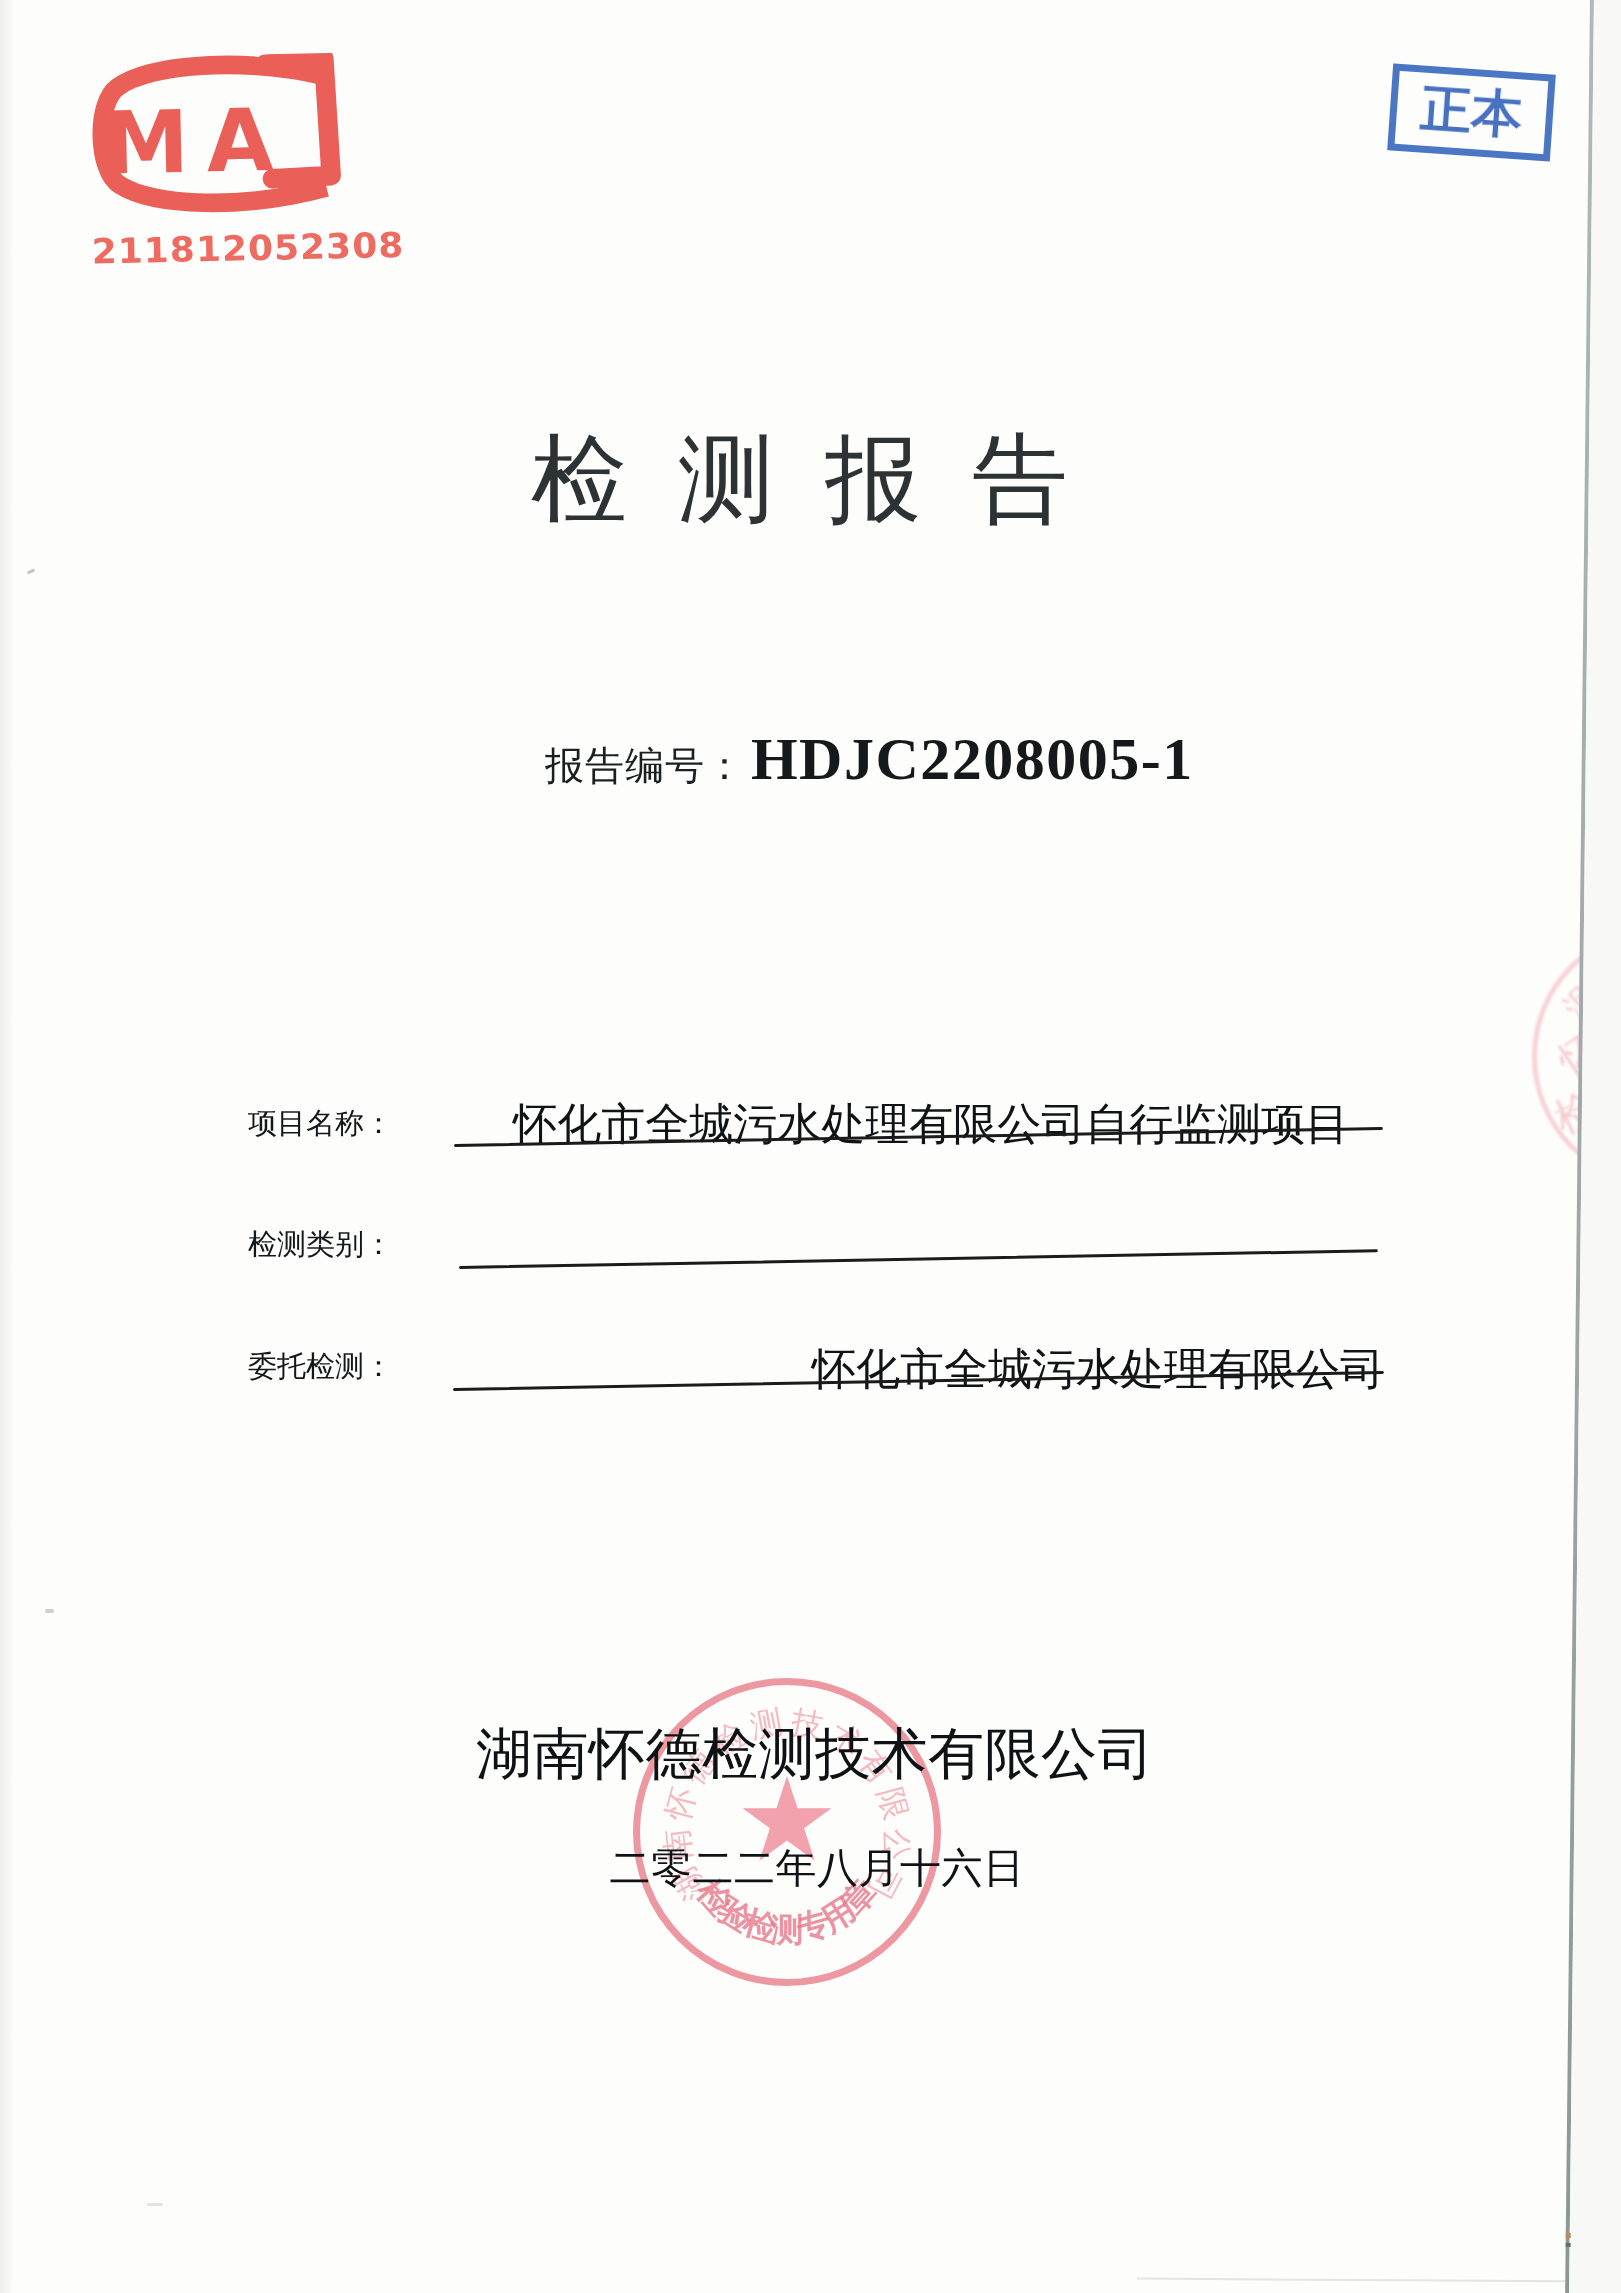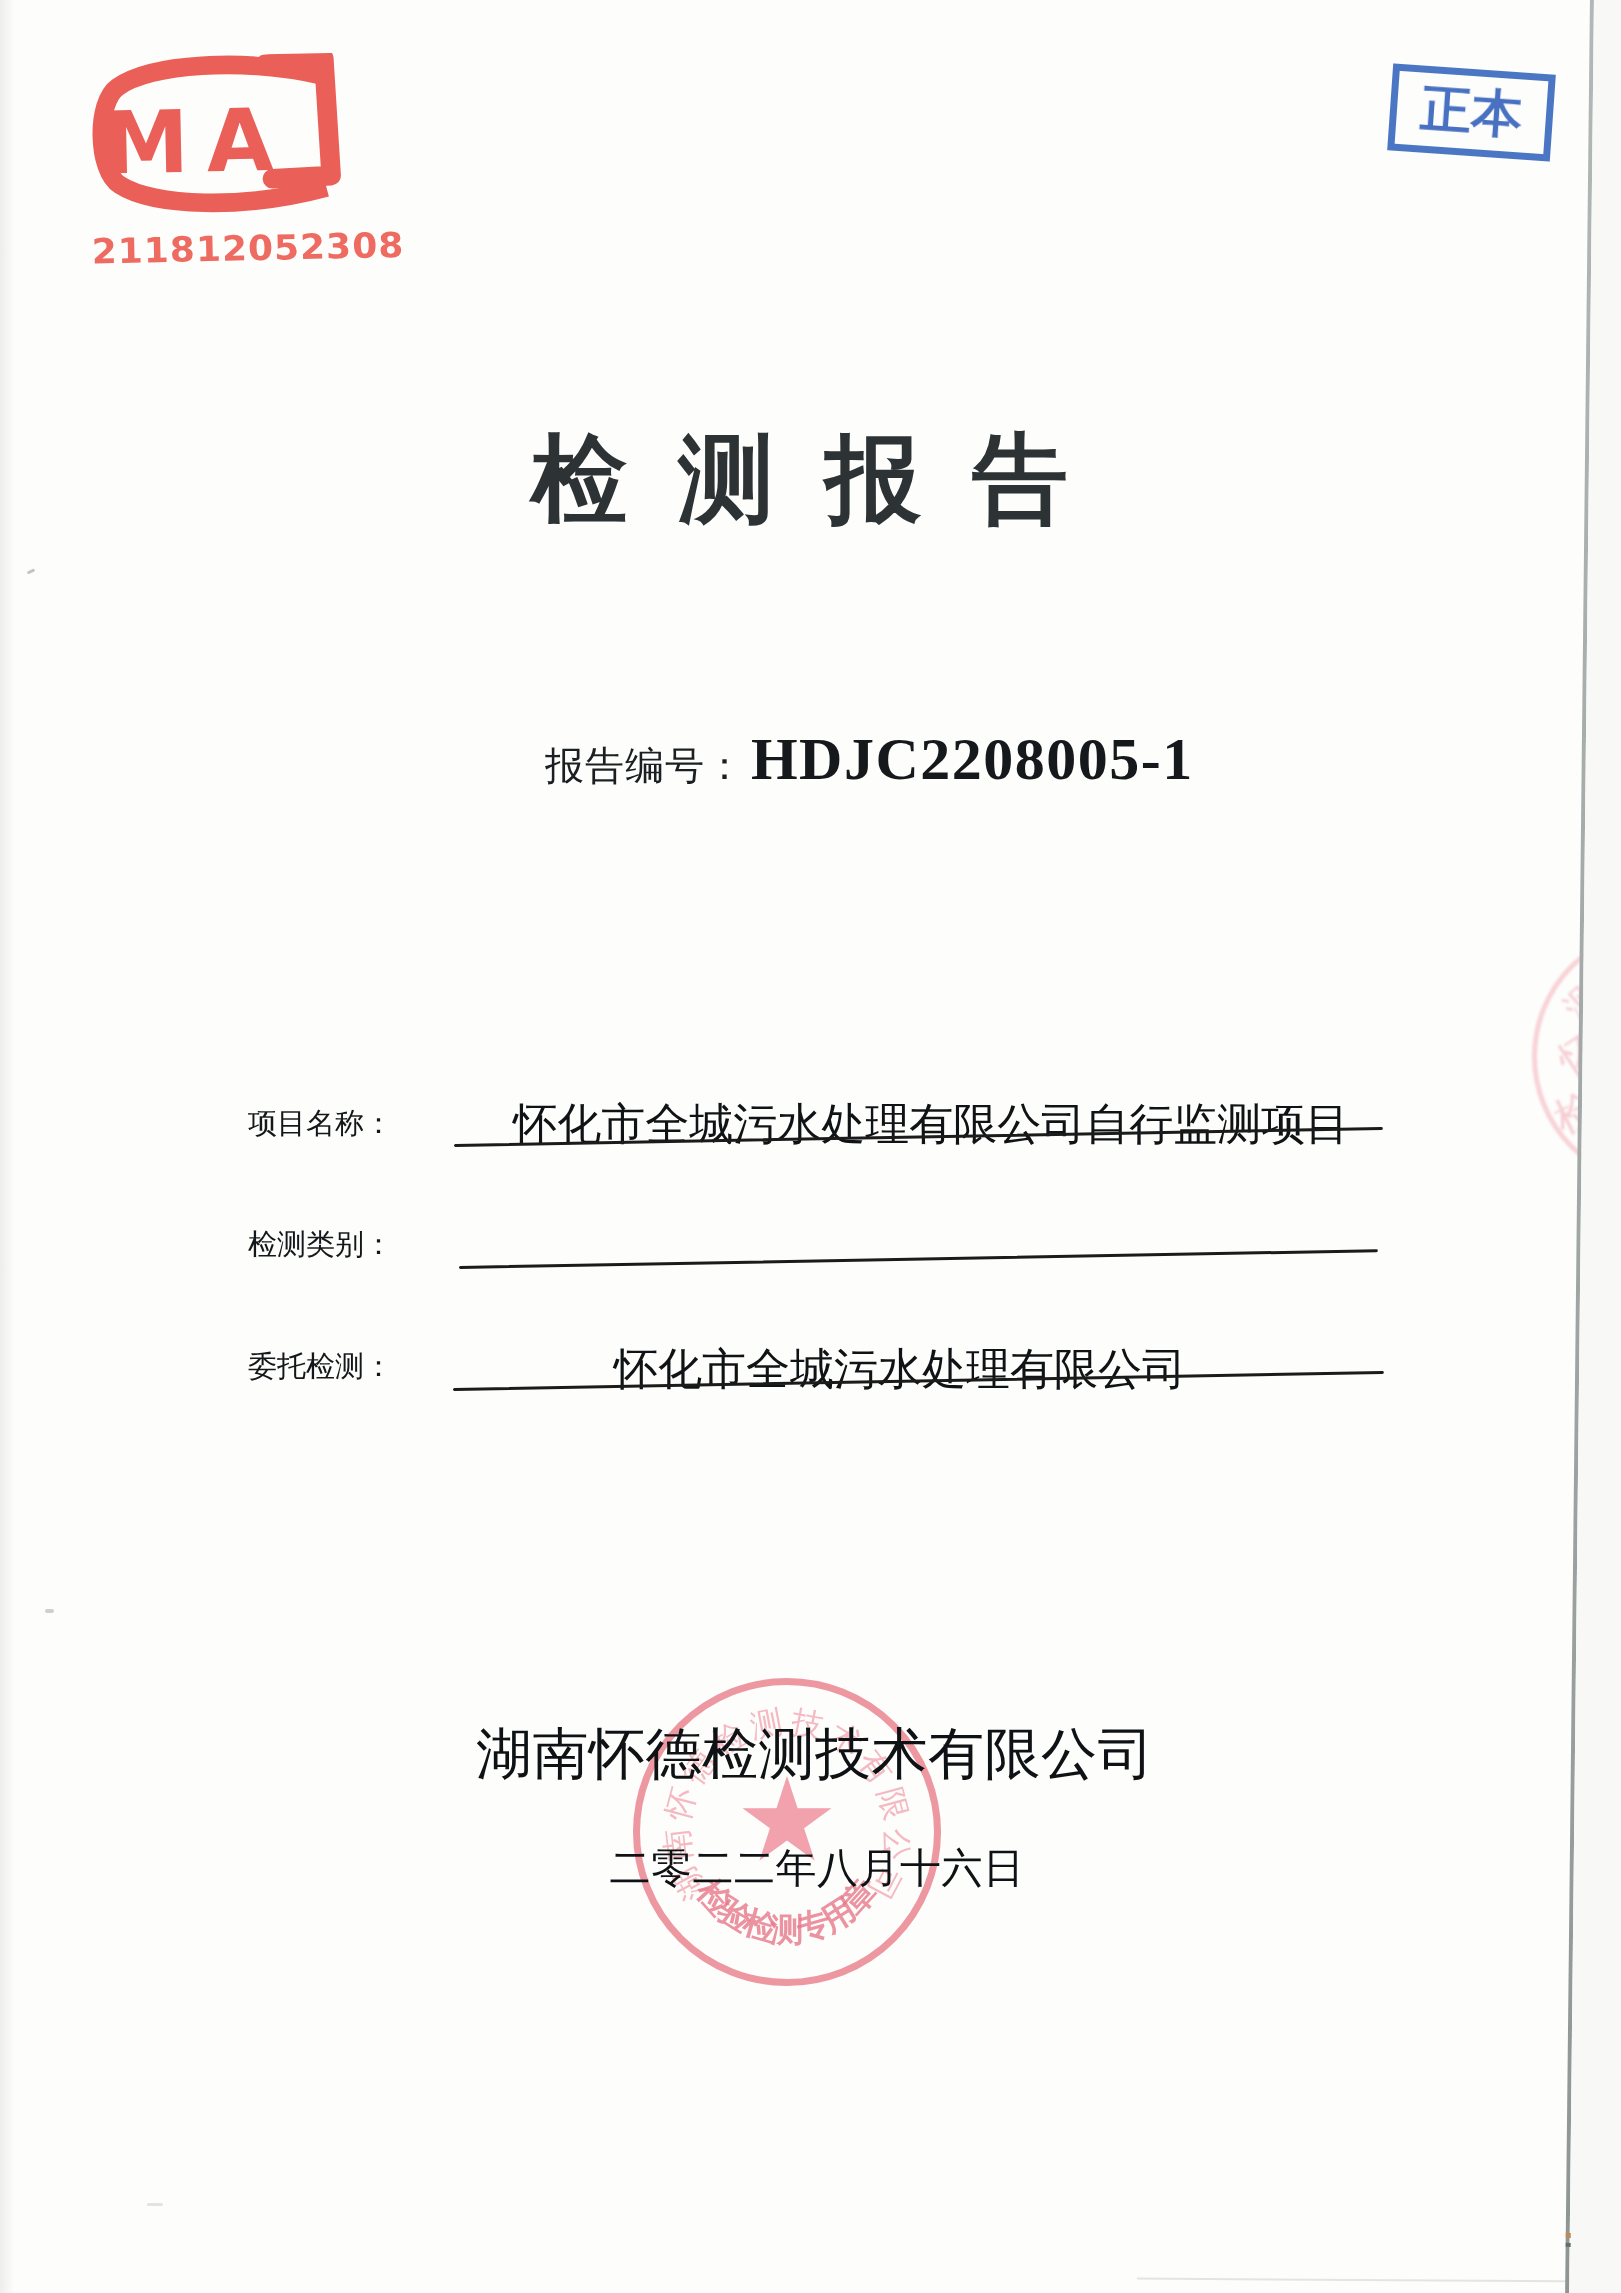--- a/index.html
+++ b/index.html
@@ -36,21 +36,21 @@
   .copy-stamp{
     position:absolute;left:1390px;top:69px;width:149px;height:73px;z-index:2;
     border:7.8px solid #3e6cc0;transform:rotate(4deg);
     display:flex;align-items:center;justify-content:center;gap:23.5px;
     font-size:51px;font-weight:bold;color:#3b67bd;opacity:.93;
     filter:blur(0.3px);
   }
   
   .doc-title{
     position:absolute;left:531px;top:427px;z-index:2;white-space:nowrap;
-    font-size:96px;font-weight:bold;letter-spacing:51px;line-height:1.1;color:#2d3335;
+    font-size:96px;font-weight:normal;letter-spacing:51px;line-height:1.1;color:#2d3335;
   }
   .report-no{position:absolute;left:545px;top:725px;z-index:2;white-space:nowrap;
     display:flex;align-items:baseline;}
   .report-no .lbl{font-size:39px;letter-spacing:1px;color:#1b1f21;}
   .report-no .val{font-size:60px;font-weight:bold;letter-spacing:1.5px;color:#16191b;margin-left:5.9px;}
   .field-label{position:absolute;left:248px;z-index:2;font-size:29px;color:#141719;white-space:nowrap;}
   .field-value{position:absolute;z-index:2;font-size:44px;color:#101315;text-align:center;white-space:nowrap;}
   .underline{position:absolute;height:2.9px;background:#1b1b1b;z-index:2;
     transform:rotate(-1.05deg);transform-origin:left center;border-radius:2px;}
   .issuer{position:absolute;left:815px;top:1717px;transform:translateX(-50%);z-index:2;
@@ -113,21 +113,21 @@
   </div>
 
   <div class="field-label" style="top:1104px;">项目名称：</div>
   <div class="field-value" style="left:454px;width:929px;top:1095px;text-indent:25.5px;">怀化市全城污水处理有限公司自行监测项目</div>
   <div class="underline" style="left:454px;width:929px;top:1144px;"></div>
 
   <div class="field-label" style="top:1225px;">检测类别：</div>
   <div class="underline" style="left:459px;width:919px;top:1266px;"></div>
 
   <div class="field-label" style="top:1347px;">委托检测：</div>
-  <div class="field-value" style="left:453px;width:931px;top:1340px;text-indent:-37px;">怀化市全城污水处理有限公司</div>
+  <div class="field-value" style="left:453px;width:931px;top:1340px;text-indent:-37px;text-align:right;">怀化市全城污水处理有限公司</div>
   <div class="underline" style="left:453px;width:931px;top:1388px;"></div>
 
   <div class="issuer">湖南怀德检测技术有限公司</div>
   <div class="issue-date">二零二二年八月十六日</div>
 
   <div class="seal">
     <div class="seal-ring"></div>
     <div class="seal-arc arc-top">
         <span style="position: absolute; left: 50%; top: 50%; transform: translate(-50%, -50%) rotate(-118deg) translateY(-110px);">湖</span>
         <span style="position: absolute; left: 50%; top: 50%; transform: translate(-50%, -50%) rotate(-96.5455deg) translateY(-110px);">南</span>

